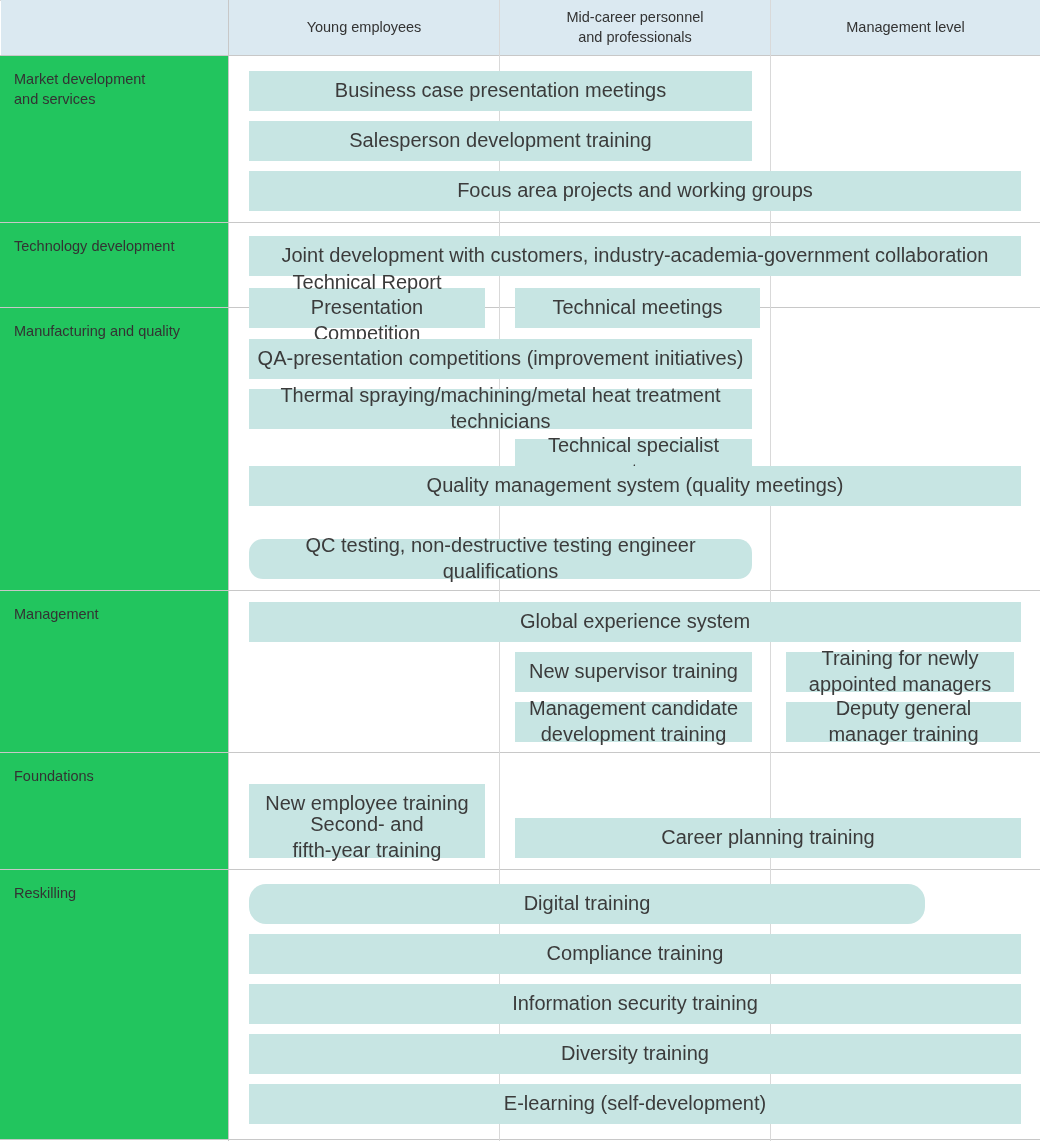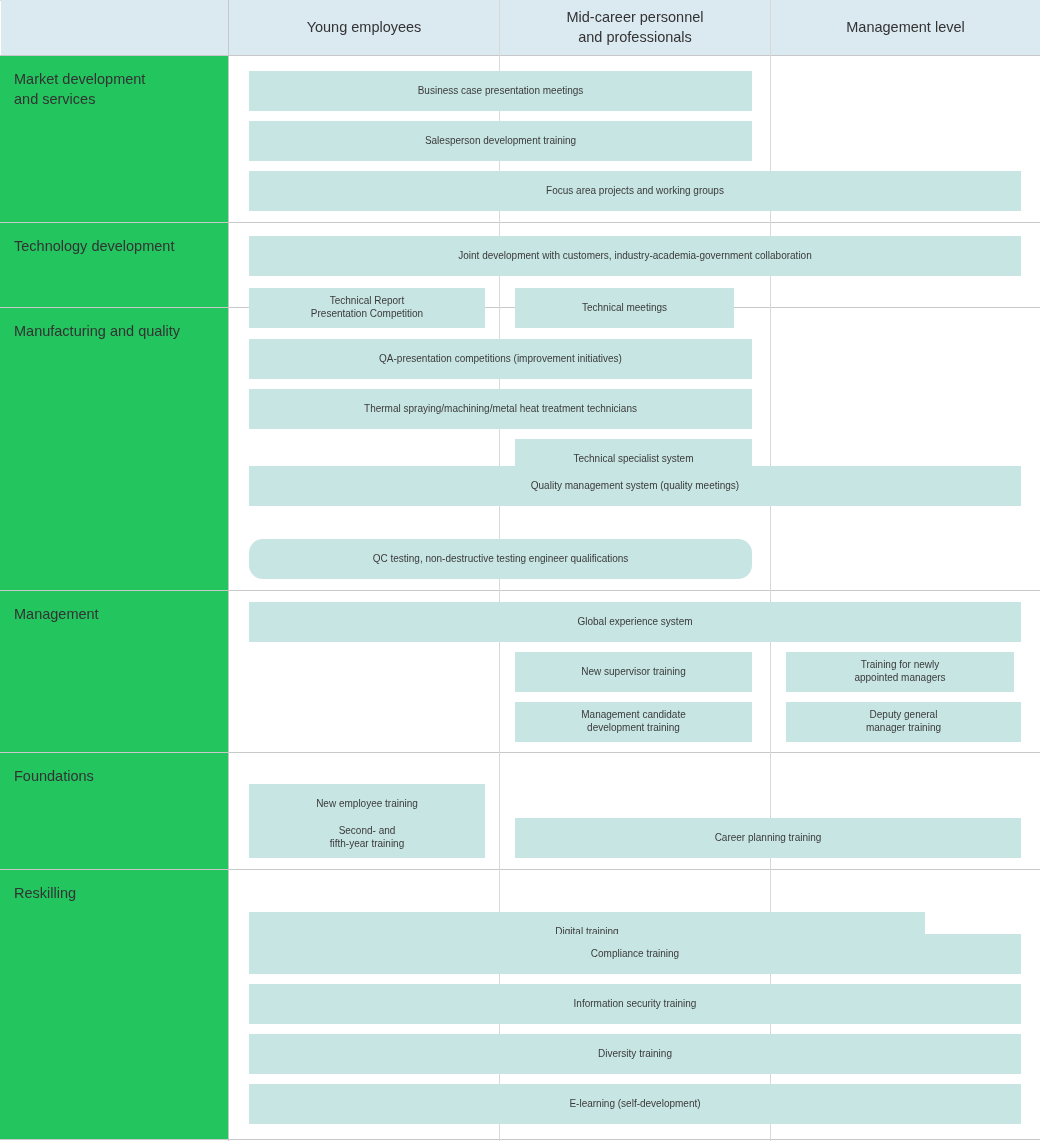--- a/index.html
+++ b/index.html
@@ -71,21 +71,21 @@
   
   .bar {
     position: absolute;
     height: 40px;
     background: #c7e5e3;
     display: flex;
     align-items: center;
     justify-content: center;
     text-align: center;
     color: #3b3b3b;
-    font-size: 10px;
+    font-size: 20px;
     line-height: 1.28;
     box-sizing: border-box;
     padding: 0 6px;
   }
 
   .bar-text { display: block; white-space: pre-line; }
   .header-text { display: block; white-space: pre-line; }
   .rowlabel-text { display: block; white-space: pre-line; }
 </style>
 </head>
@@ -150,21 +150,21 @@
     <span class="bar-text">Focus area projects and working groups</span>
   </div>
 
   <div class="bar" style="left:249px; top:236px; width:772px;">
     <span class="bar-text">Joint development with customers, industry-academia-government collaboration</span>
   </div>
   <div class="bar" style="left:249px; top:288px; width:236px;">
     <span class="bar-text">Technical Report
 Presentation Competition</span>
   </div>
-  <div class="bar" style="left:515px; top:288px; width:219px;">
+  <div class="bar" style="left:515px; top:288px; width:245px;">
     <span class="bar-text">Technical meetings</span>
   </div>
 
   <div class="bar" style="left:249px; top:339px; width:503px;">
     <span class="bar-text">QA-presentation competitions (improvement initiatives)</span>
   </div>
   <div class="bar" style="left:249px; top:389px; width:503px;">
     <span class="bar-text">Thermal spraying/machining/metal heat treatment technicians</span>
   </div>
   <div class="bar" style="left:515px; top:439px; width:237px;">
@@ -200,21 +200,21 @@
     <span class="bar-text">New employee training</span>
   </div>
   <div class="bar" style="left:249px; top:818px; width:236px;">
     <span class="bar-text">Second- and
 fifth-year training</span>
   </div>
   <div class="bar" style="left:515px; top:818px; width:506px;">
     <span class="bar-text">Career planning training</span>
   </div>
 
-  <div class="bar" style="left:249px; top:912px;  width:676px;">
+  <div class="bar" style="left:249px; top:884px;  width:676px;border-radius:17px;">
     <span class="bar-text">Digital training</span>
   </div>
   <div class="bar" style="left:249px; top:934px;  width:772px;">
     <span class="bar-text">Compliance training</span>
   </div>
   <div class="bar" style="left:249px; top:984px;  width:772px;">
     <span class="bar-text">Information security training</span>
   </div>
   <div class="bar" style="left:249px; top:1034px; width:772px;">
     <span class="bar-text">Diversity training</span>

